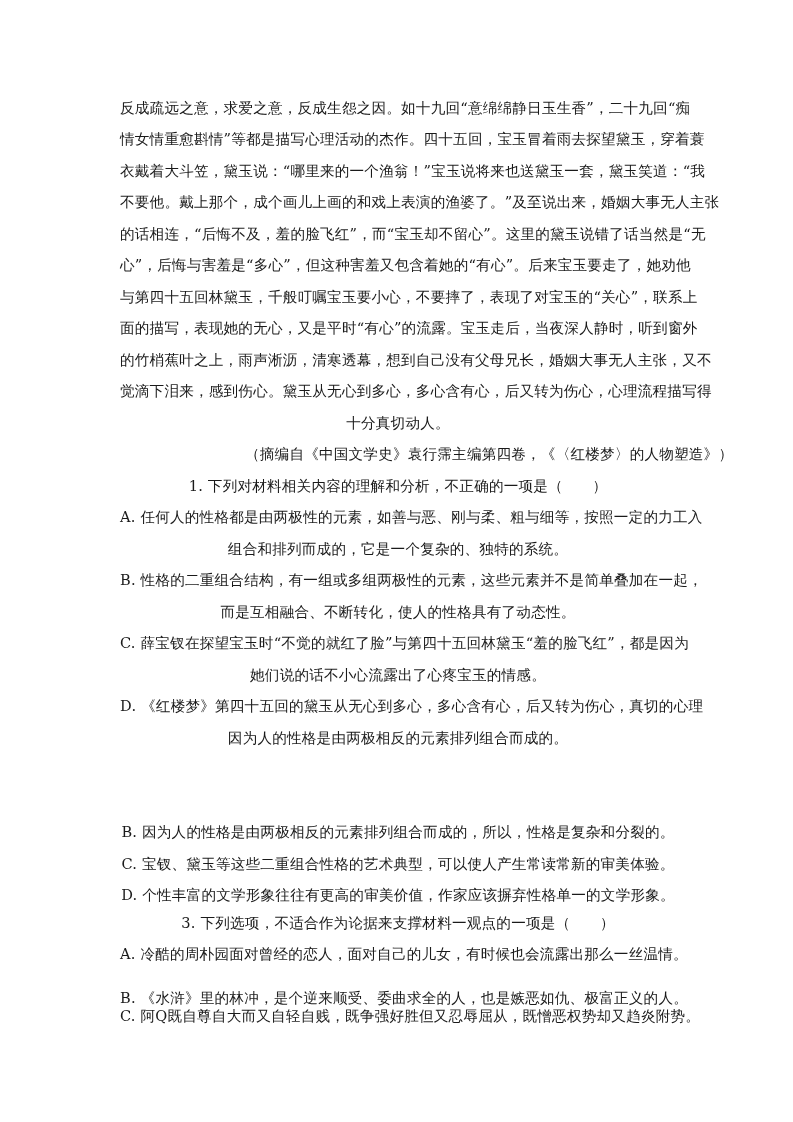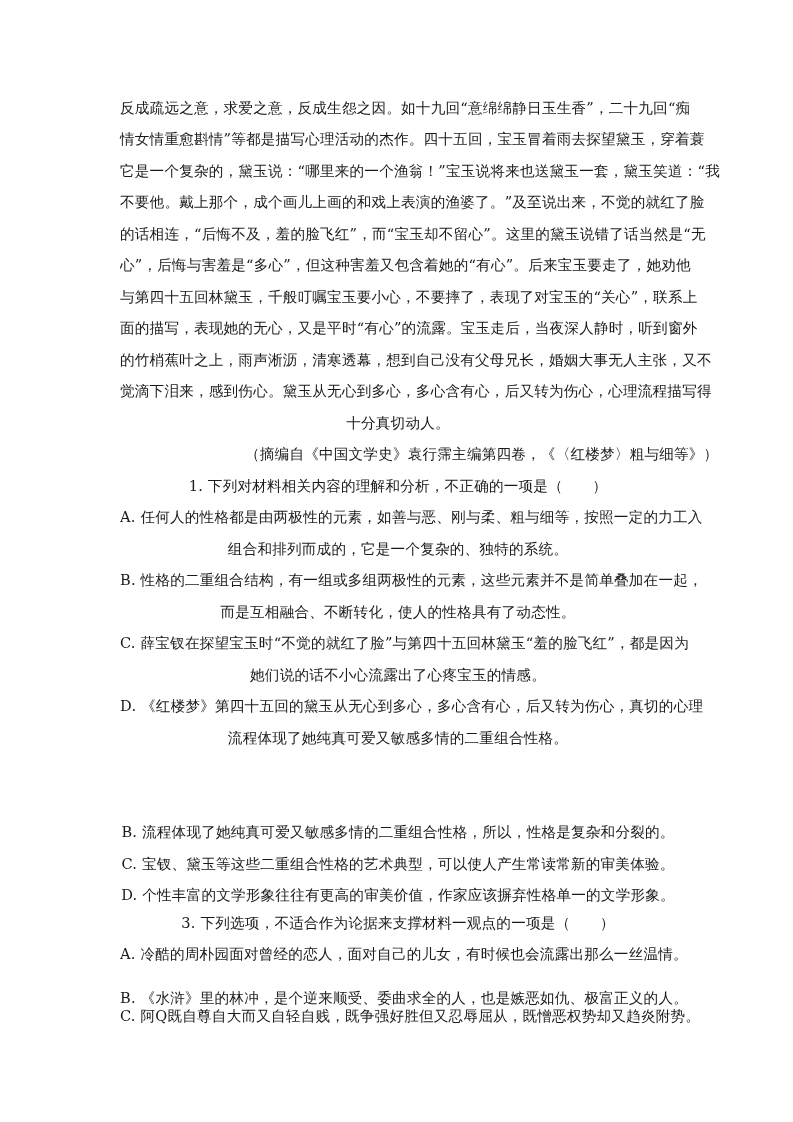--- a/index.html
+++ b/index.html
@@ -11,42 +11,42 @@
   .just { text-align:justify; text-align-last:justify; }
   .src { left:245px; width:430px; }
 </style>
 </head>
 <body>
 
 <div class="page">
 
   <div class="line just" style="top:98px">反成疏远之意，求爱之意，反成生怨之因。如十九回“意绵绵静日玉生香”，二十九回“痴</div>
   <div class="line just" style="top:129px">情女情重愈斟情”等都是描写心理活动的杰作。四十五回，宝玉冒着雨去探望黛玉，穿着蓑</div>
-  <div class="line just" style="top:161px">它是一个复杂的，黛玉说：“哪里来的一个渔翁！”宝玉说将来也送黛玉一套，黛玉笑道：“我</div>
-  <div class="line just" style="top:192px">不要他。戴上那个，成个画儿上画的和戏上表演的渔婆了。”及至说出来，不觉的就红了脸</div>
+  <div class="line just" style="top:161px">衣戴着大斗笠，黛玉说：“哪里来的一个渔翁！”宝玉说将来也送黛玉一套，黛玉笑道：“我</div>
+  <div class="line just" style="top:192px">不要他。戴上那个，成个画儿上画的和戏上表演的渔婆了。”及至说出来，婚姻大事无人主张</div>
   <div class="line just" style="top:224px">的话相连，“后悔不及，羞的脸飞红”，而“宝玉却不留心”。这里的黛玉说错了话当然是“无</div>
   <div class="line just" style="top:255px">心”，后悔与害羞是“多心”，但这种害羞又包含着她的“有心”。后来宝玉要走了，她劝他</div>
   <div class="line just" style="top:287px">与第四十五回林黛玉，千般叮嘱宝玉要小心，不要摔了，表现了对宝玉的“关心”，联系上</div>
   <div class="line just" style="top:318px">面的描写，表现她的无心，又是平时“有心”的流露。宝玉走后，当夜深人静时，听到窗外</div>
   <div class="line just" style="top:350px">的竹梢蕉叶之上，雨声淅沥，清寒透幕，想到自己没有父母兄长，婚姻大事无人主张，又不</div>
   <div class="line just" style="top:381px">觉滴下泪来，感到伤心。黛玉从无心到多心，多心含有心，后又转为伤心，心理流程描写得</div>
   <div class="line" style="top:413px">十分真切动人。</div>
-  <div class="line src" style="top:444px">（摘编自《中国文学史》袁行霈主编第四卷，《〈红楼梦〉粗与细等》）</div>
+  <div class="line src" style="top:444px">（摘编自《中国文学史》袁行霈主编第四卷，《〈红楼梦〉的人物塑造》）</div>
 
   <div class="line" style="top:476px">1. 下列对材料相关内容的理解和分析，不正确的一项是（　　）</div>
   <div class="line just" style="top:507px">A. 任何人的性格都是由两极性的元素，如善与恶、刚与柔、粗与细等，按照一定的力工入</div>
   <div class="line" style="top:539px">组合和排列而成的，它是一个复杂的、独特的系统。</div>
   <div class="line just" style="top:570px">B. 性格的二重组合结构，有一组或多组两极性的元素，这些元素并不是简单叠加在一起，</div>
   <div class="line" style="top:602px">而是互相融合、不断转化，使人的性格具有了动态性。</div>
   <div class="line just" style="top:633px">C. 薛宝钗在探望宝玉时“不觉的就红了脸”与第四十五回林黛玉“羞的脸飞红”，都是因为</div>
   <div class="line" style="top:665px">她们说的话不小心流露出了心疼宝玉的情感。</div>
   <div class="line just" style="top:696px">D. 《红楼梦》第四十五回的黛玉从无心到多心，多心含有心，后又转为伤心，真切的心理</div>
-  <div class="line" style="top:728px">流程体现了她纯真可爱又敏感多情的二重组合性格。</div>
+  <div class="line" style="top:728px">因为人的性格是由两极相反的元素排列组合而成的。</div>
 
-  <div class="line" style="top:822px">B. 流程体现了她纯真可爱又敏感多情的二重组合性格，所以，性格是复杂和分裂的。</div>
+  <div class="line" style="top:822px">B. 因为人的性格是由两极相反的元素排列组合而成的，所以，性格是复杂和分裂的。</div>
   <div class="line" style="top:854px">C. 宝钗、黛玉等这些二重组合性格的艺术典型，可以使人产生常读常新的审美体验。</div>
   <div class="line" style="top:885px">D. 个性丰富的文学形象往往有更高的审美价值，作家应该摒弃性格单一的文学形象。</div>
 
   <div class="line" style="top:913px">3. 下列选项，不适合作为论据来支撑材料一观点的一项是（　　）</div>
   <div class="line" style="top:944px">A. 冷酷的周朴园面对曾经的恋人，面对自己的儿女，有时候也会流露出那么一丝温情。</div>
   <div class="line" style="top:988px">B. 《水浒》里的林冲，是个逆来顺受、委曲求全的人，也是嫉恶如仇、极富正义的人。</div>
   <div class="line" style="top:1006px">C. 阿Q既自尊自大而又自轻自贱，既争强好胜但又忍辱屈从，既憎恶权势却又趋炎附势。</div>
 </div>
 
 </body></html>

